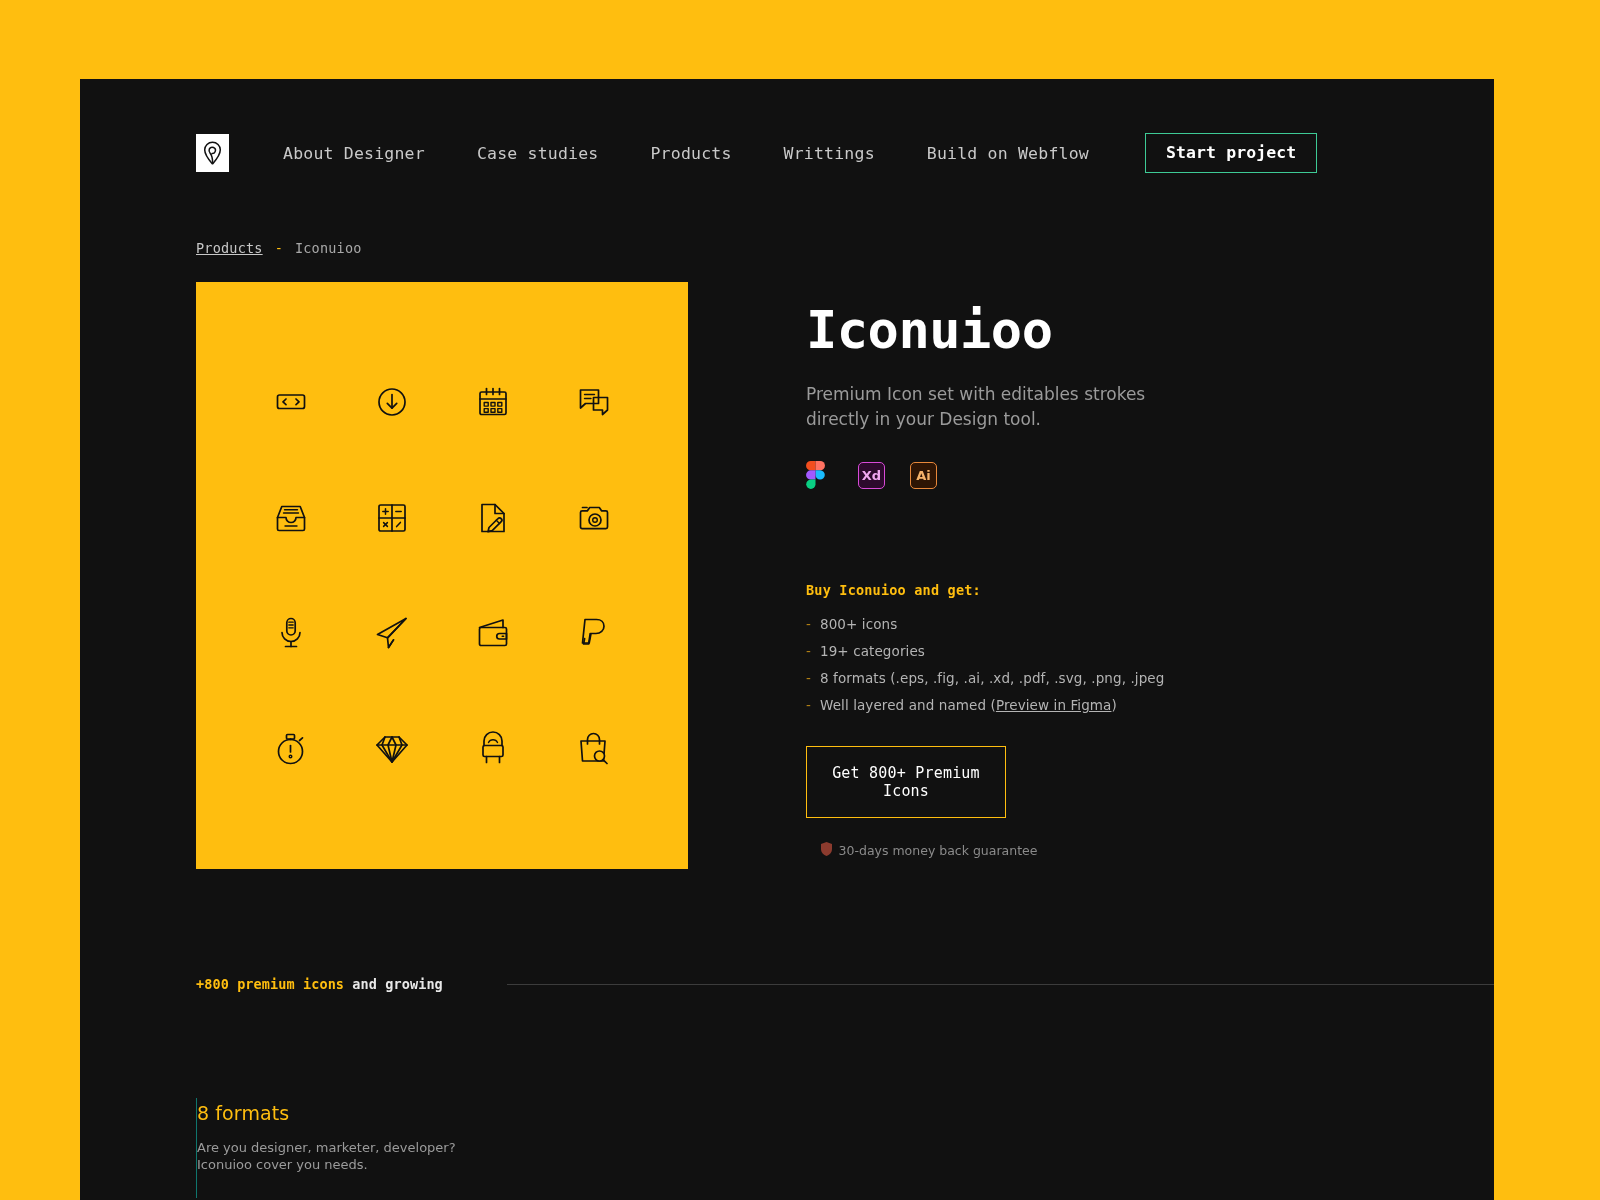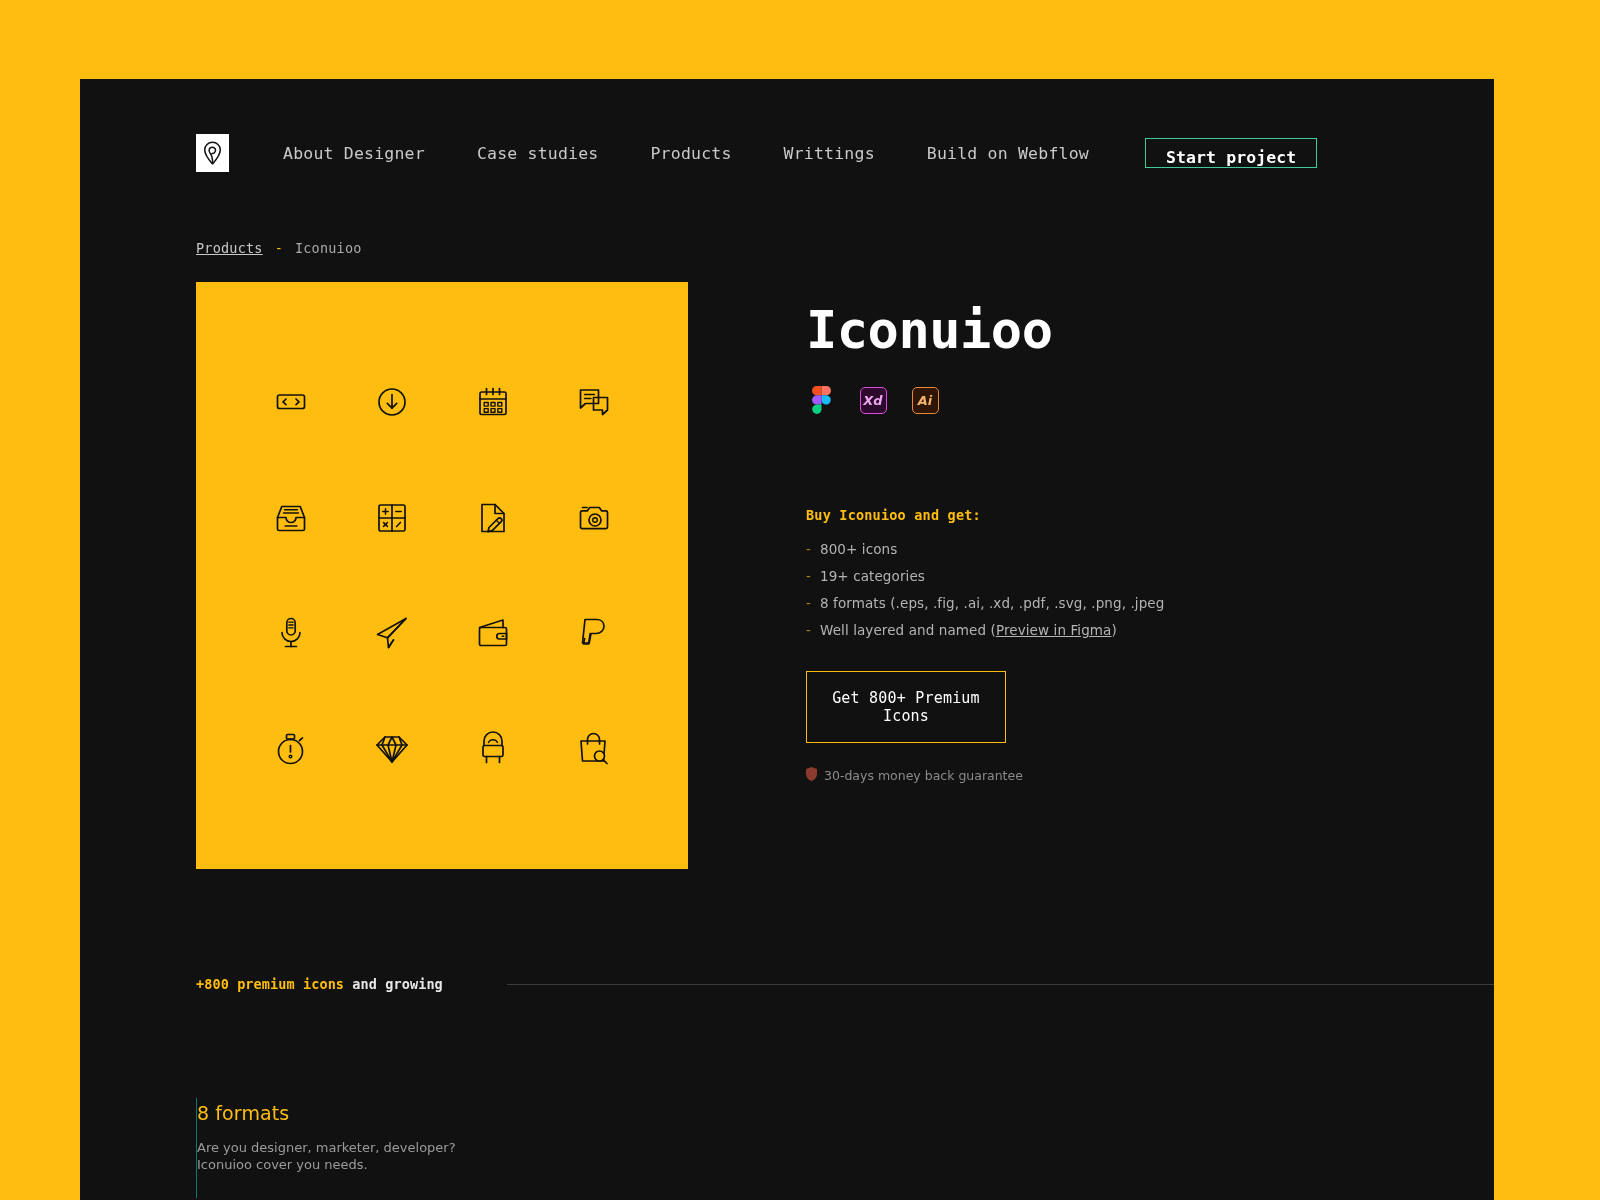--- a/index.html
+++ b/index.html
@@ -67,21 +67,21 @@
   .nav-item:last-child { margin-right: 0; }
 
   .start-project {
     margin-left: 56px;
     border: 1px solid #3ecb96;
     background: transparent;
     color: #ffffff;
     font-size: 16.5px;
     font-weight: bold;
     font-family: "DejaVu Sans Mono", monospace;
-    padding: 9px 20px 0 20px;
+    padding: 9px 20px 10px 20px;
     white-space: nowrap;
     cursor: pointer;
     letter-spacing: 0.1px;
   }
 
   .header-rule {
     flex: 1;
     height: 1px;
     background: #4a4a4a;
     margin-left: 66px;
@@ -163,21 +163,21 @@
     font-family: "DejaVu Sans", sans-serif;
   }
 
   
   .formats {
     margin-top: 29px;
     display: flex;
     align-items: center;
     gap: 22px;
   }
-  .fmt { width: 30px; height: 30px; display: flex; align-items: center; justify-content: center; cursor: pointer; font-style: italic; }
+  .fmt { width: 30px; height: 30px; display: flex; align-items: center; justify-content: flex-start; cursor: pointer; }
 
   .fmt-box {
     width: 27px; height: 27px;
     border-radius: 5px;
     display: flex;
     align-items: center;
     justify-content: center;
     font-size: 13px;
     font-weight: bold;
     font-family: "DejaVu Sans", sans-serif;
@@ -230,20 +230,21 @@
     align-items: center;
     justify-content: center;
     letter-spacing: 0.2px;
   }
 
   .guarantee {
     margin-top: 24px;
     width: 246px;
     display: flex;
     align-items: center;
+    justify-content: center;
     gap: 7px;
     font-size: 12.5px;
     color: #8b8b8b;
     font-family: "DejaVu Sans", sans-serif;
   }
 
   
   .growing {
     position: absolute;
     left: 116px;
@@ -489,20 +490,21 @@
           <circle cx="23.5" cy="25" r="5" fill="#FFBE0F"></circle>
           <line x1="27.3" y1="28.8" x2="31" y2="32.5"></line>
         </svg>
       </div>
 
     </div>
   </div>
 
   <div class="detail">
     <h1 class="product-title">Iconuioo</h1>
+    <p class="product-subtitle">Premium Icon set with editables strokes directly in your Design tool.</p>
 
     <div class="formats">
       <div class="fmt">
         <svg width="19" height="28" viewBox="0 0 19 28">
           <path d="M4.7 0h4.8v9.3H4.7a4.65 4.65 0 0 1 0-9.3z" fill="#F24E1E"></path>
           <path d="M9.5 0h4.8a4.65 4.65 0 0 1 0 9.3H9.5V0z" fill="#FF7262"></path>
           <path d="M9.5 9.3h4.8a4.65 4.65 0 1 1-4.8 4.65V9.3z" fill="#1ABCFE"></path>
           <path d="M4.7 9.3h4.8v9.3H4.7a4.65 4.65 0 0 1 0-9.3z" fill="#A259FF"></path>
           <path d="M4.7 18.6h4.8v4.65a4.65 4.65 0 1 1-4.8-4.65z" fill="#0ACF83"></path>
         </svg>

